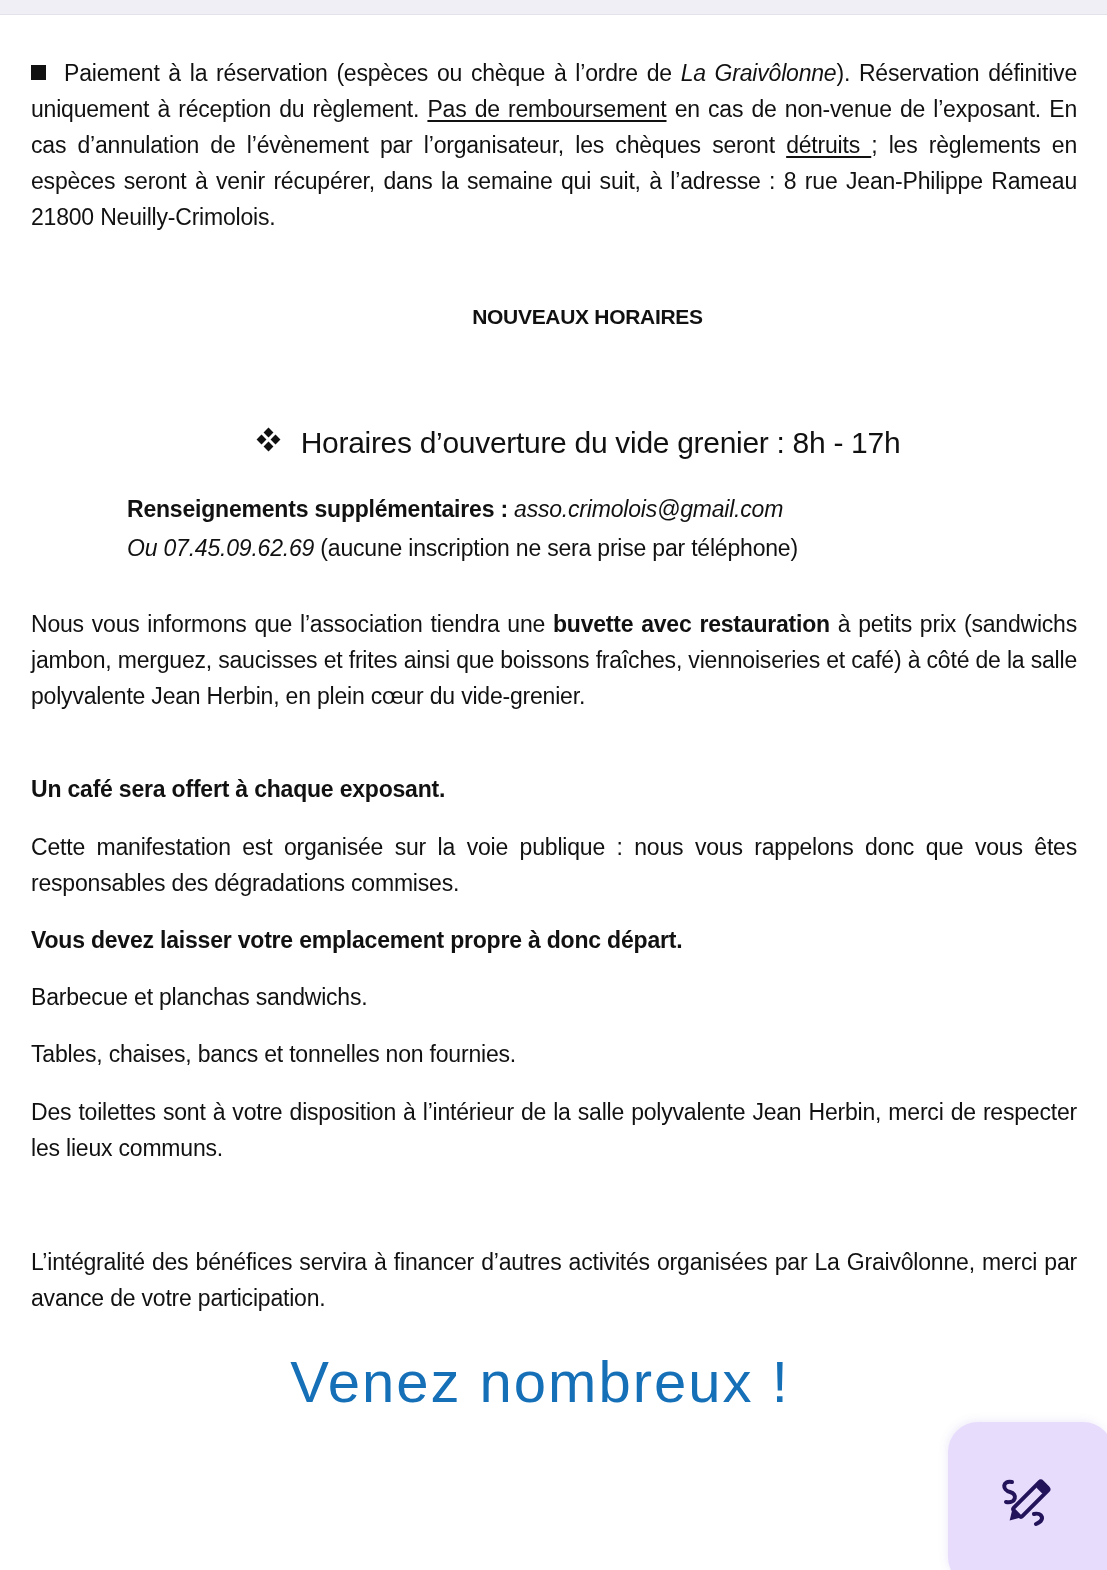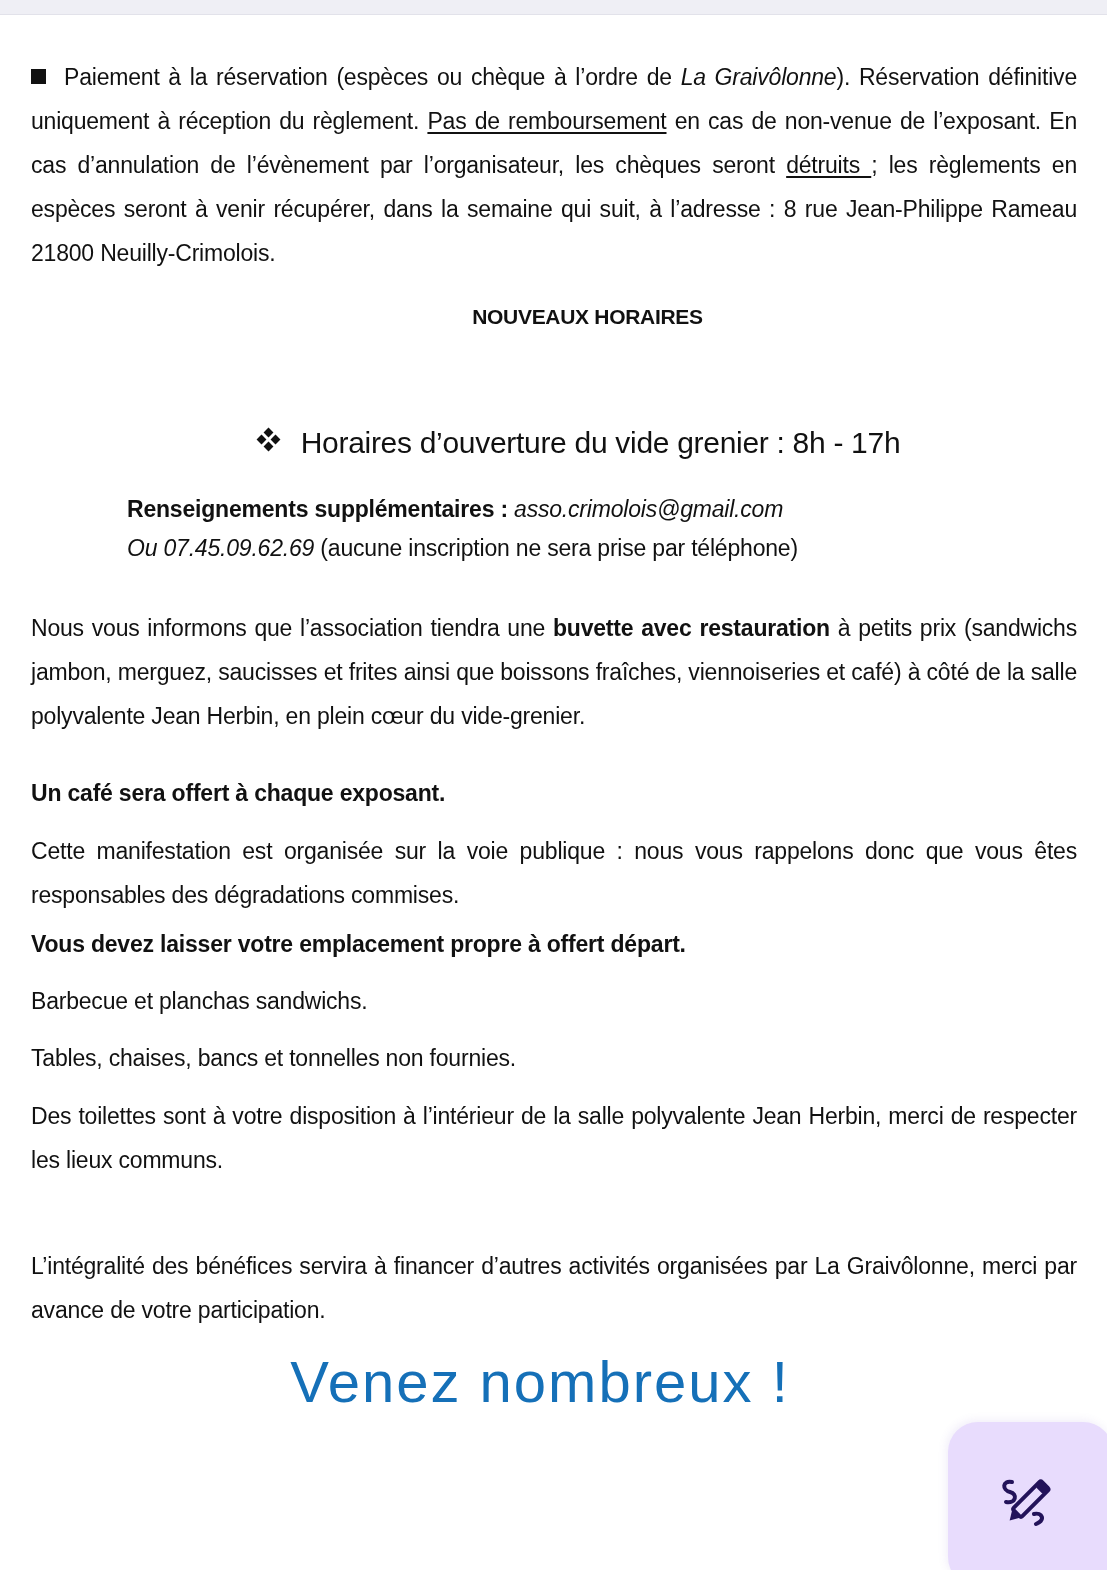--- a/index.html
+++ b/index.html
@@ -28,21 +28,21 @@
       left: 0; top: 15px;
       width: 1107px;
       height: 1555px;
       background: #ffffff;
     }
     .para {
       position: absolute;
       left: 31px;
       width: 1046px;
       font-size: 23px;
-      line-height: 44px;
+      line-height: 36px;
       text-align: justify;
       letter-spacing: -0.2px;
     }
     .bullet-square {
       display: inline-block;
       width: 15px;
       height: 15px;
       background: #111;
       margin-right: 18px;
       vertical-align: 1px;
@@ -144,21 +144,21 @@
   </div>
 
   <div class="para" style="top:591px;">
     <span>Nous vous informons que l’association tiendra une </span><span class="bold">buvette avec restauration</span><span> à petits prix (sandwichs jambon, merguez, saucisses et frites ainsi que boissons fraîches, viennoiseries et café) à côté de la salle polyvalente Jean Herbin, en plein cœur du vide-grenier.</span>
   </div>
 
   <div class="para bold" style="top:756px;">Un café sera offert à chaque exposant.</div>
 
   <div class="para" style="top:814px;">Cette manifestation est organisée sur la voie publique : nous vous rappelons donc que vous êtes responsables des dégradations commises.</div>
 
-  <div class="para bold" style="top:907px;">Vous devez laisser votre emplacement propre à offert départ.</div>
+  <div class="para bold" style="top:907px;">Vous devez laisser votre emplacement propre à donc départ.</div>
 
   <div class="para" style="top:964px;">Barbecue et planchas sandwichs.</div>
 
   <div class="para" style="top:1021px;">Tables, chaises, bancs et tonnelles non fournies.</div>
 
   <div class="para" style="top:1079px;">Des toilettes sont à votre disposition à l’intérieur de la salle polyvalente Jean Herbin, merci de respecter les lieux communs.</div>
 
   <div class="para" style="top:1229px;">L’intégralité des bénéfices servira à financer d’autres activités organisées par La Graivôlonne, merci par avance de votre participation.</div>
 
   <div class="closing" style="top:1333px;">Venez nombreux !</div>

